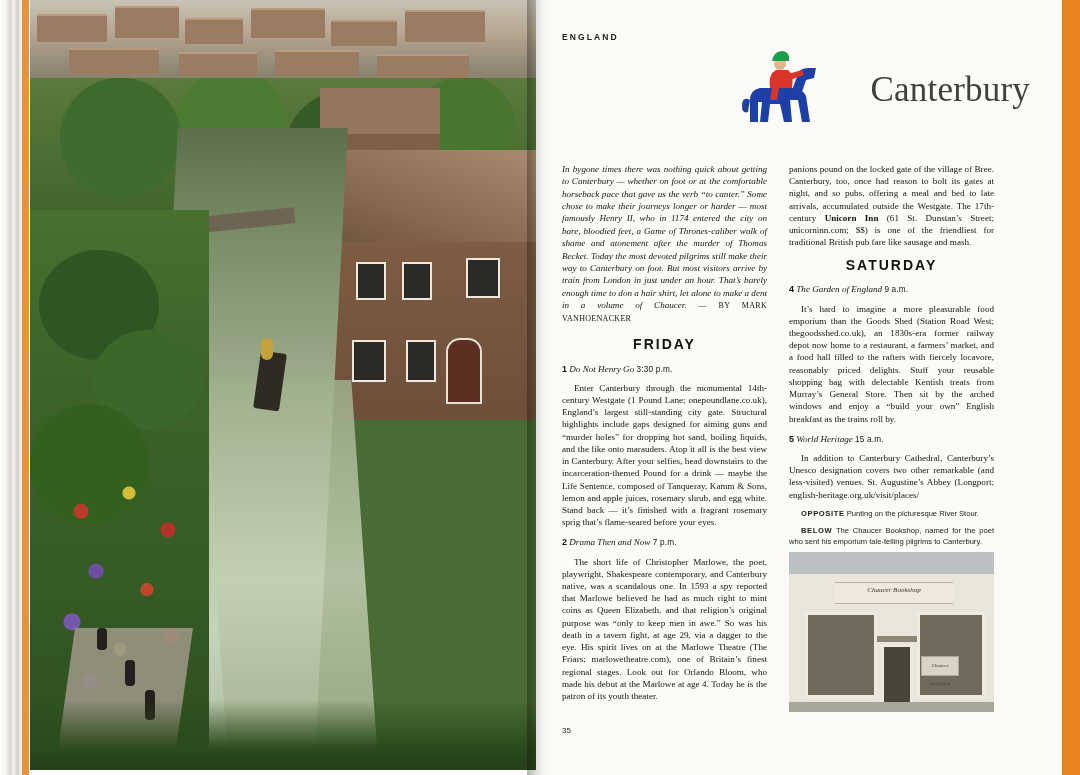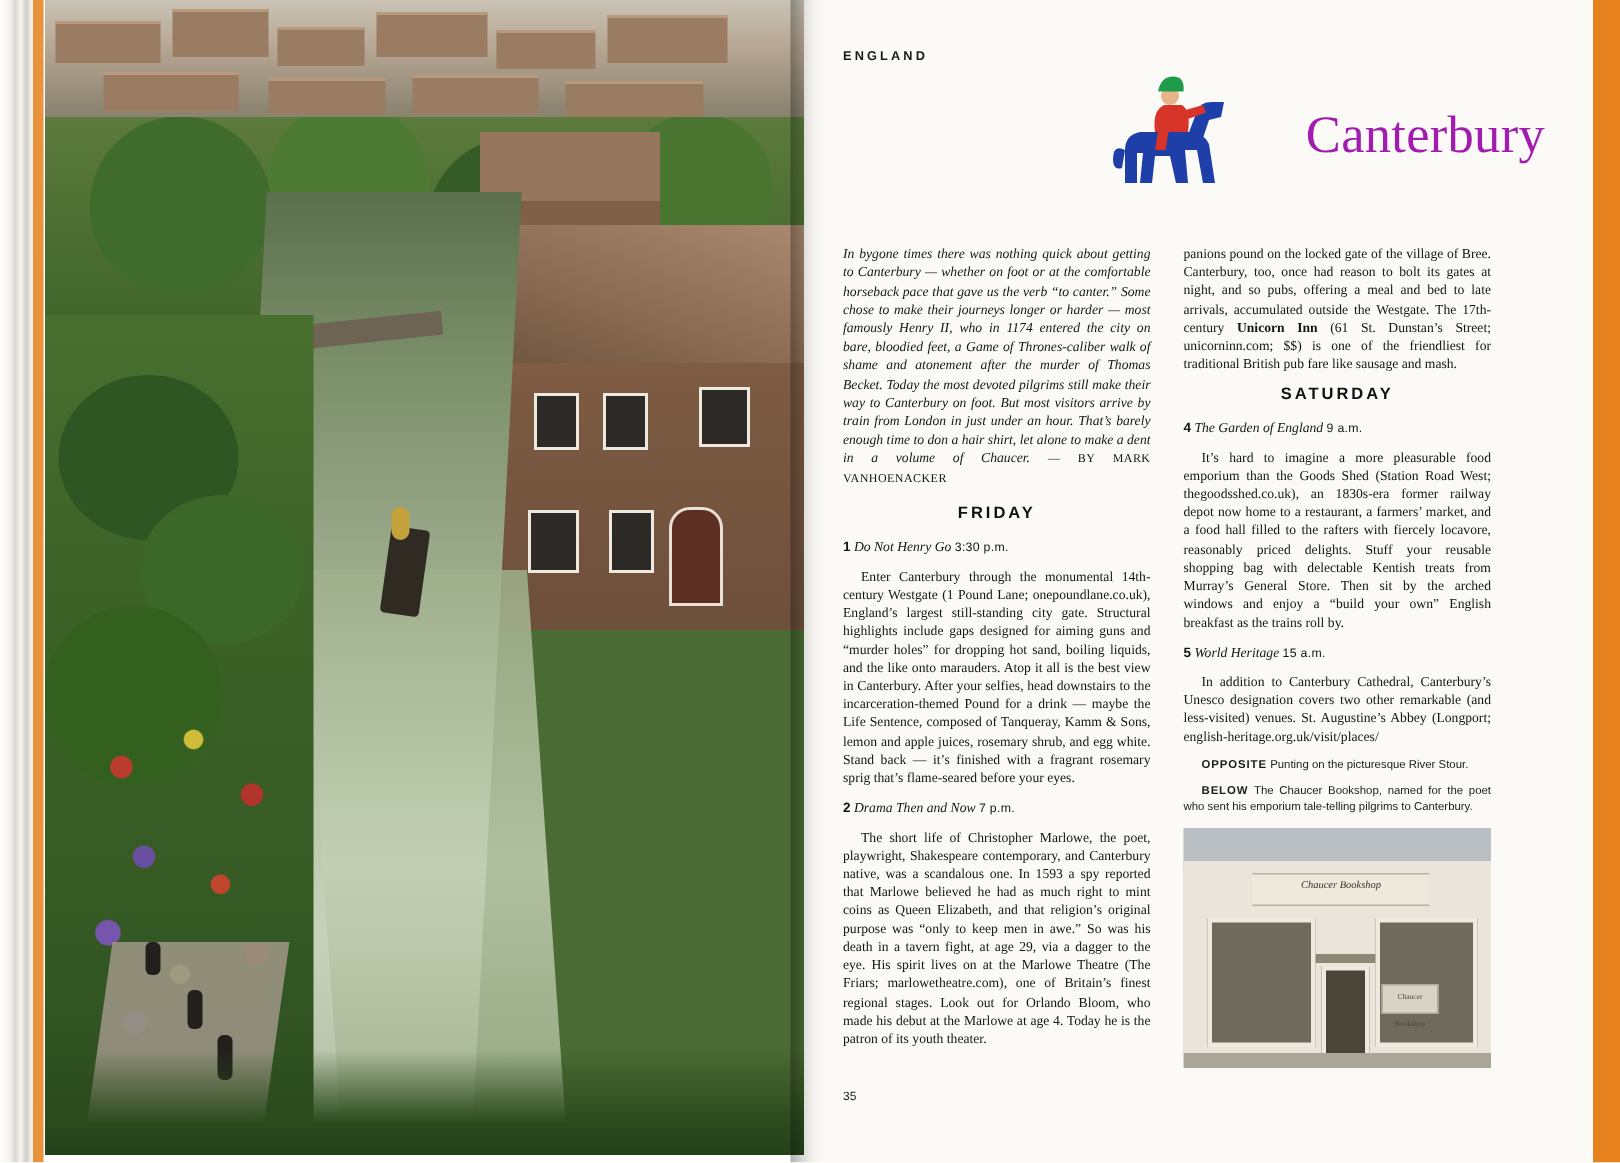--- a/index.html
+++ b/index.html
@@ -72,34 +72,34 @@
     background:linear-gradient(90deg,rgba(0,0,0,.30) 0%,rgba(0,0,0,.10) 45%,rgba(0,0,0,.03) 70%,rgba(0,0,0,0) 100%);z-index:5;}
 
   
   .right-page{position:absolute;left:536px;top:0;width:528px;height:775px;background:#fbfaf7;}
   .right-edge{position:absolute;left:1062px;top:0;width:18px;height:775px;background:#e8821f;}
 
   .kicker{position:absolute;left:26px;top:32px;font-family:Liberation Sans, sans-serif;
     font-size:8.5px;letter-spacing:2.1px;font-weight:700;color:#1a1a1a;}
 
   .title{position:absolute;right:34px;top:70px;font-family:"Liberation Serif",serif;
-    font-size:35px;letter-spacing:.2px;color:#a21caf;}
+    font-size:35px;letter-spacing:.2px;color:#404040;}
 
   .logo{position:absolute;left:200px;top:48px;width:86px;height:78px;}
 
   
   .col{position:absolute;top:163px;width:205px;font-size:9.1px;line-height:1.345;color:#141414;text-align:justify;}
   .col-l{left:26px;}
   .col-r{left:253px;}
   .col p{margin:0 0 7px 0;text-indent:12px;}
   .col p.noind{text-indent:0;}
   .standfirst{font-style:italic;text-indent:0 !important;margin-bottom:10px !important;line-height:1.36;}
   .standfirst .credit{font-style:normal;font-variant:small-caps;font-size:8px;letter-spacing:.3px;}
 
-  .dayhead{font-family:"Liberation Sans",sans-serif;font-size:11px;font-weight:700;
+  .dayhead{font-family:"Liberation Sans",sans-serif;font-size:14px;font-weight:700;
     letter-spacing:2px;text-align:center;margin:4px 0 9px 0;color:#111;}
 
   .item{margin:0 0 8px 0;}
   .item .lead{text-indent:0;}
   .num{font-family:"Liberation Sans",sans-serif;font-weight:700;font-size:9px;}
   .iname{font-style:italic;}
   .time{font-family:"Liberation Sans",sans-serif;font-size:8.2px;letter-spacing:.2px;}
   b{font-weight:700;}
 
   .caption{font-family:"Liberation Sans",sans-serif;font-size:7.6px;line-height:1.4;color:#1b1b1b;margin:0 0 7px 0;text-indent:0;}

